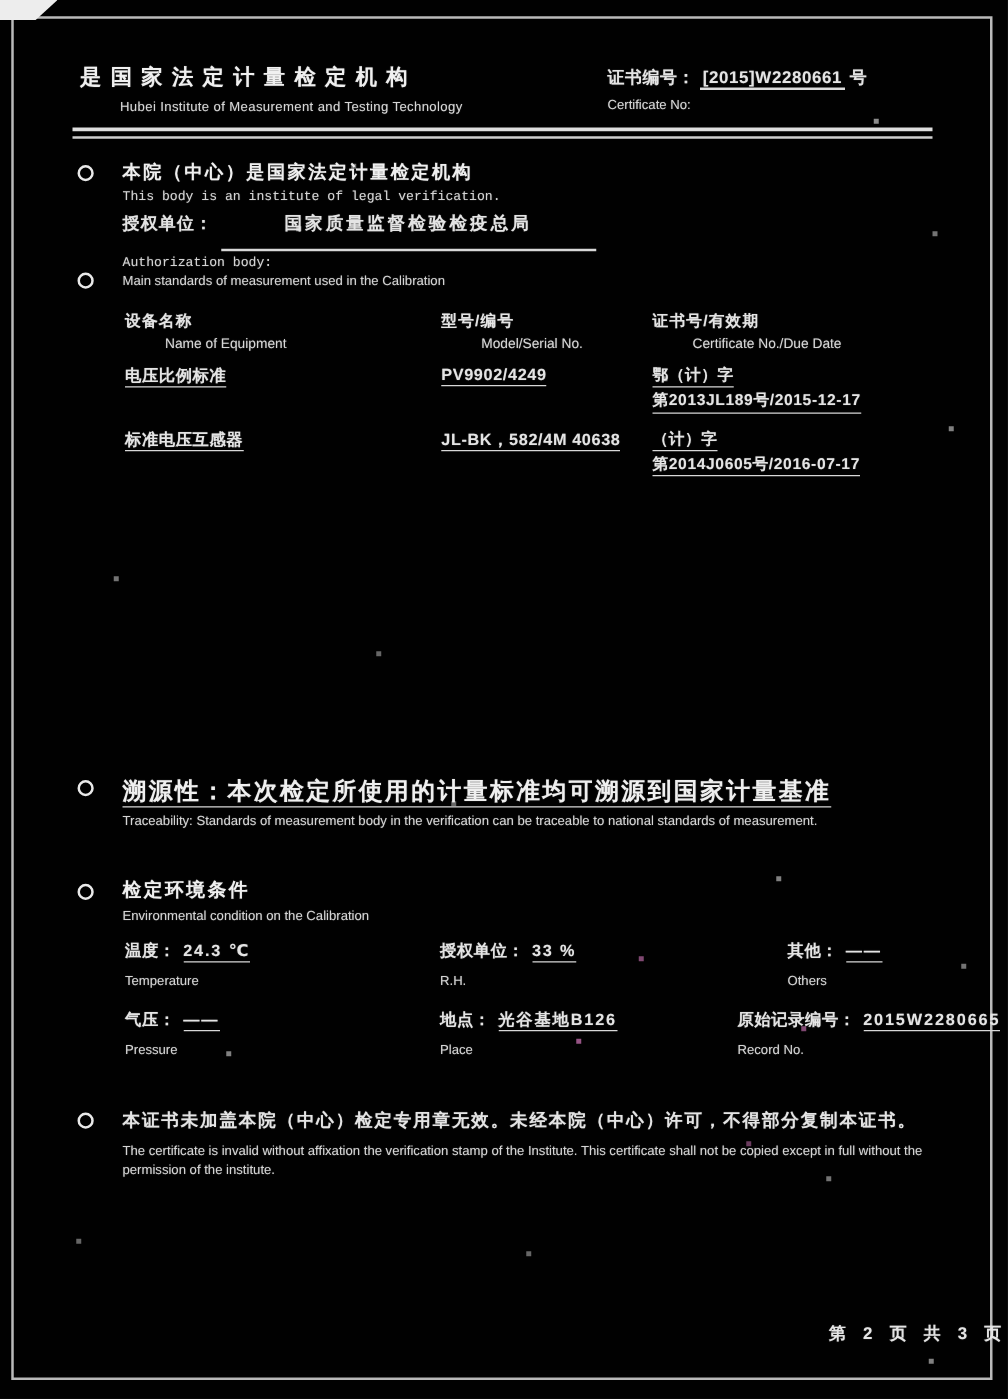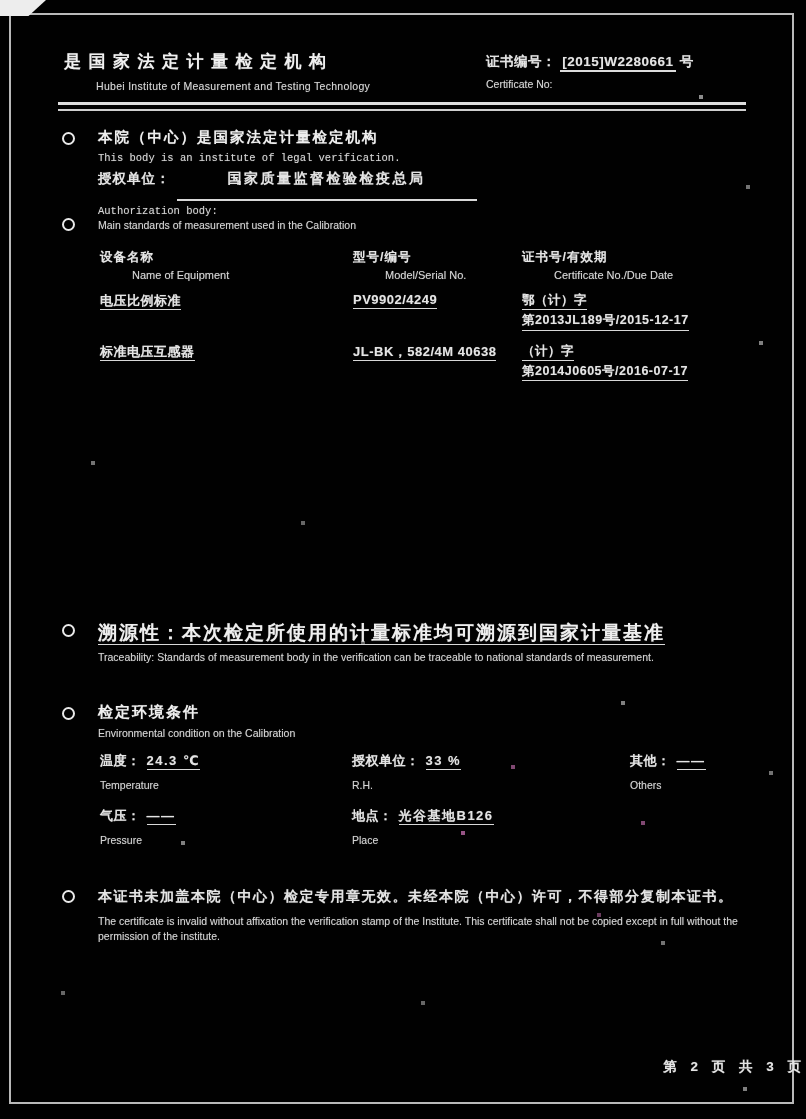--- a/index.html
+++ b/index.html
@@ -176,20 +176,24 @@
       <div class="line2">Others</div>
     </div>
     <div class="field">
       <div class="line1"><span>气压：</span><span class="u val">——</span></div>
       <div class="line2">Pressure</div>
     </div>
     <div class="field">
       <div class="line1"><span>地点：</span><span class="u val">光谷基地B126</span></div>
       <div class="line2">Place</div>
     </div>
+    <div class="field">
+      <div class="line1"><span>原始记录编号：</span><span class="u val">2015W2280665</span></div>
+      <div class="line2">Record No.</div>
+    </div>
   </div>
 
   <div class="section" style="top:886px;">
     <span class="bullet"></span>
     <div>
       <div class="validity-cn">本证书未加盖本院（中心）检定专用章无效。未经本院（中心）许可，不得部分复制本证书。</div>
       <div class="validity-en">The certificate is invalid without affixation the verification stamp of the Institute. This certificate shall not be copied except in full without the permission of the institute.</div>
     </div>
   </div>
 

